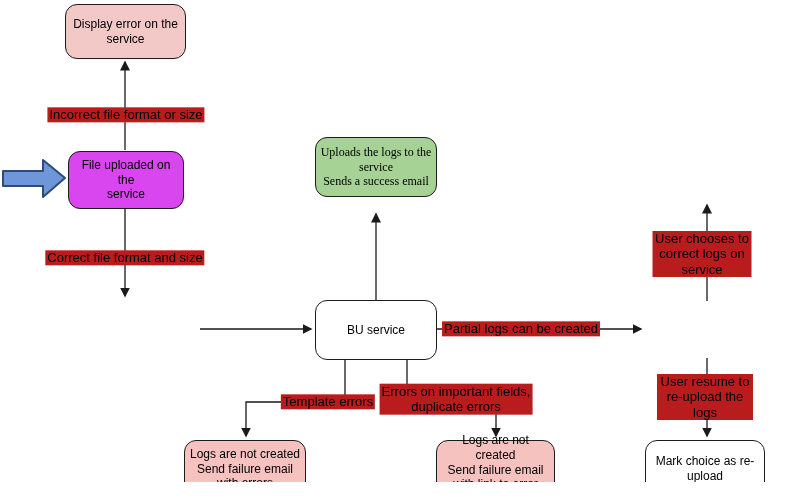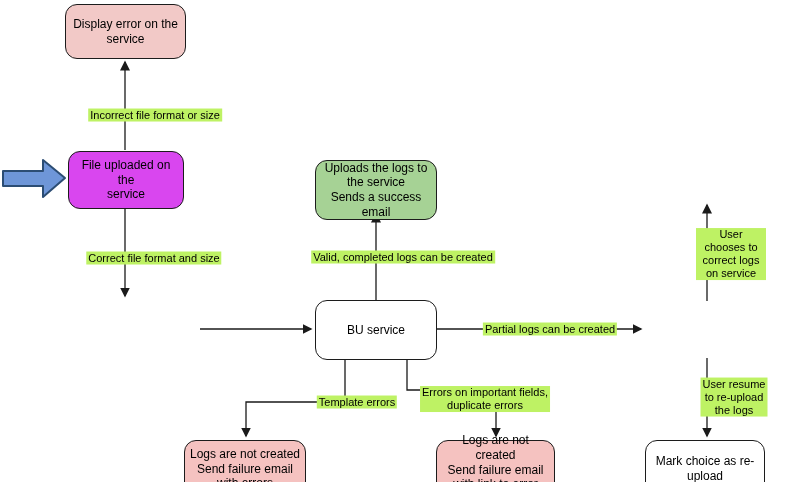--- a/index.html
+++ b/index.html
@@ -11,25 +11,24 @@
     text-align:center;
     border:1px solid #1c1c1c;border-radius:12px;
     font-size:12px;line-height:1.22;color:#000;
     white-space:pre-line;
     padding:2px 4px;box-sizing:border-box;
     background:#fff;
   }
   .elabel{
     position:absolute;
     transform:translate(-50%,-50%);
-    background:#bef264;
-    font-size:11px;line-height:1.18;color:#000;
+    background:#b91c1c;
+    font-size:13px;line-height:1.18;color:#000;
     text-align:center;white-space:pre-line;
     padding:0 2px;
-    margin-left:29px;
   }
 </style>
 </head>
 <body>
 
 <div id="canvas">
 
   <svg id="wires" width="801" height="501" viewBox="0 0 801 501">
     <defs>
       <marker id="arr" markerWidth="12" markerHeight="12" refX="8.5" refY="5" orient="auto" markerUnits="userSpaceOnUse">
@@ -56,31 +55,30 @@
     <polyline points="407,360 407,390 496,390 496,436" fill="none" stroke="#1a1a1a" stroke-width="1.3" marker-end="url(#arr)"></polyline>
 
     <polygon points="3,171 43,171 43,160 65,178 43,197 43,186 3,186" fill="#6e96d8" stroke="#2c4d74" stroke-width="2" stroke-linejoin="round"></polygon>
   </svg>
 
   <div class="node" style="left: 65px; top: 4px; width: 121px; height: 55px; background-color: rgb(242, 201, 199);">Display error on the
 service</div>
   <div class="node" style="left: 68px; top: 151px; width: 116px; height: 58px; background-color: #d946ef; text-align: center;">File uploaded on the
 service</div>
   <div class="node" style="left: 315px; top: 300px; width: 122px; height: 60px; background-color: rgb(255, 255, 255);">BU service</div>
-  <div class="node" style="left: 315px; top: 160px; width: 122px; height: 60px; background-color: rgb(166, 210, 149);">Uploads the logs to the service
+  <div class="node" style="left: 315px; top: 137px; width: 122px; height: 60px; background-color: rgb(166, 210, 149); font-family: Liberation Serif, serif;">Uploads the logs to the service
 Sends a success email</div>
   <div class="node" style="left: 645px; top: 440px; width: 120px; height: 58px; background-color: rgb(255, 255, 255);">Mark choice as re-upload</div>
   <div class="node" style="left: 184px; top: 440px; width: 122px; height: 58px; background-color: rgb(245, 194, 192);">Logs are not created
 Send failure email with errors</div>
   <div class="node" style="left: 436px; top: 440px; width: 119px; height: 60px; background-color: rgb(245, 194, 192);">Logs are not created
 Send failure email with link to error summary</div>
 
   <div class="elabel" style="left:126px;top:115px;">Incorrect file format or size</div>
   <div class="elabel" style="left:125px;top:258px;">Correct file format and size</div>
-  <div class="elabel" style="left:374px;top:257px;">Valid, completed logs can be created</div>
   <div class="elabel" style="left:521px;top:329px;">Partial logs can be created</div>
   <div class="elabel" style="left:702px;top:254px;">User chooses to correct logs on service</div>
   <div class="elabel" style="left:705px;top:397px;">User resume to re-upload the logs</div>
   <div class="elabel" style="left:328px;top:402px;">Template errors</div>
   <div class="elabel" style="left:456px;top:399px;">Errors on important fields,
 duplicate errors</div>
 
 </div>
 
 </body></html>

